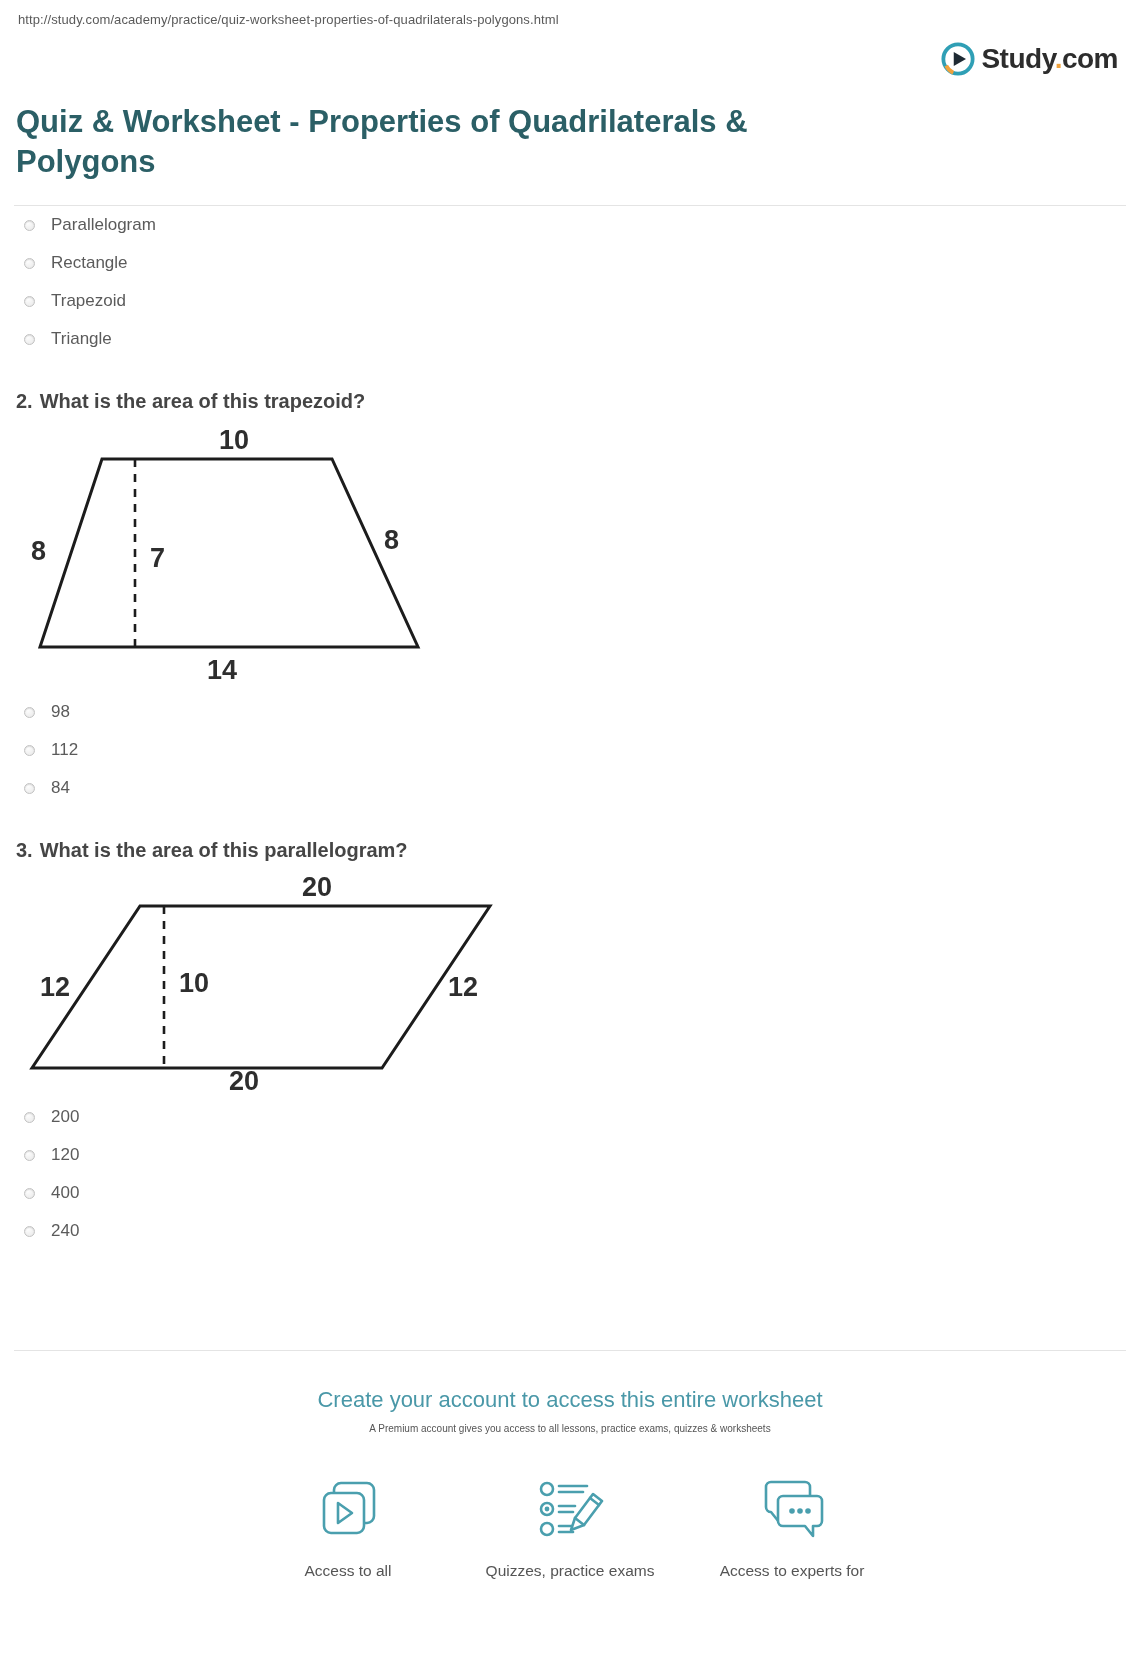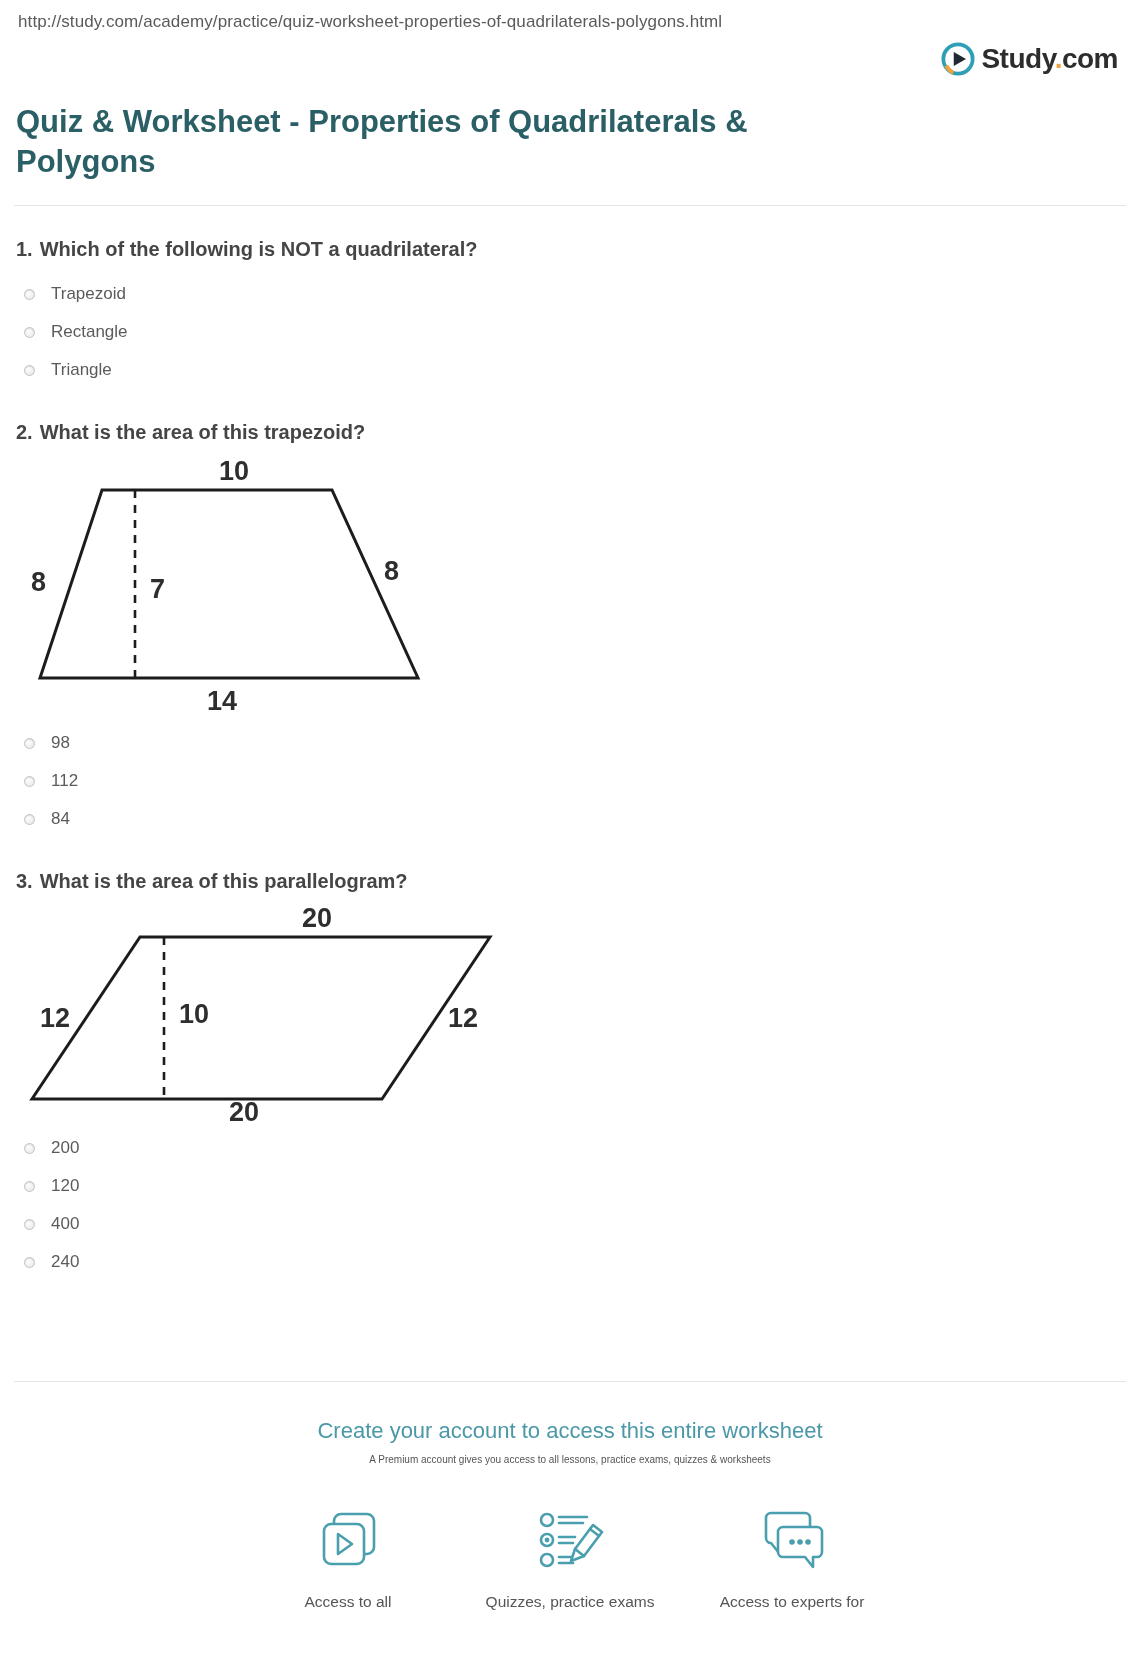--- a/index.html
+++ b/index.html
@@ -11,21 +11,21 @@
     color: #4a4a4a;
   }
   
   .header {
     display: flex;
     justify-content: space-between;
     align-items: flex-start;
     padding: 10px 22px 0 18px;
   }
   .url-text {
-    font-size: 17px;
+    font-size: 13px;
     color: #5a5a5a;
     padding-top: 2px;
     letter-spacing: 0.1px;
   }
   .logo { display: flex; align-items: center; gap: 6px; margin-top: 32px; }
   .logo-mark { width: 34px; height: 34px; display: block; }
   .logo-text {
     font-size: 28px;
     font-weight: 700;
     color: #2d2d2d;
@@ -135,30 +135,31 @@
       <path d="M13.5 10.5 L26.5 18 L13.5 25.5 Z" fill="#1f2a33"></path>
     </svg>
     <div class="logo-text"><span>Study</span><span class="dot">.</span><span>com</span></div>
   </div>
 </div>
 
 <h1 class="page-title">Quiz &amp; Worksheet - Properties of Quadrilaterals &amp; Polygons</h1>
 <hr class="divider">
 
 <div class="question">
-  <div class="q-heading">
-    <span class="q-num">1.</span><span>Which of the following is NOT a quadrilateral?</span>
+  <div class="option-row">
+    <span class="radio"></span>
+    <span class="option-label">Parallelogram</span>
+  </div>
+  <div class="option-row">
+    <span class="radio"></span>
+    <span class="option-label">Rectangle</span>
   </div>
   <div class="option-row">
     <span class="radio"></span>
     <span class="option-label">Trapezoid</span>
-  </div>
-  <div class="option-row">
-    <span class="radio"></span>
-    <span class="option-label">Rectangle</span>
   </div>
   <div class="option-row">
     <span class="radio"></span>
     <span class="option-label">Triangle</span>
   </div>
 </div>
 
 <div class="question" style="margin-top: 14px;">
   <div class="q-heading">
     <span class="q-num">2.</span><span>What is the area of this trapezoid?</span>

